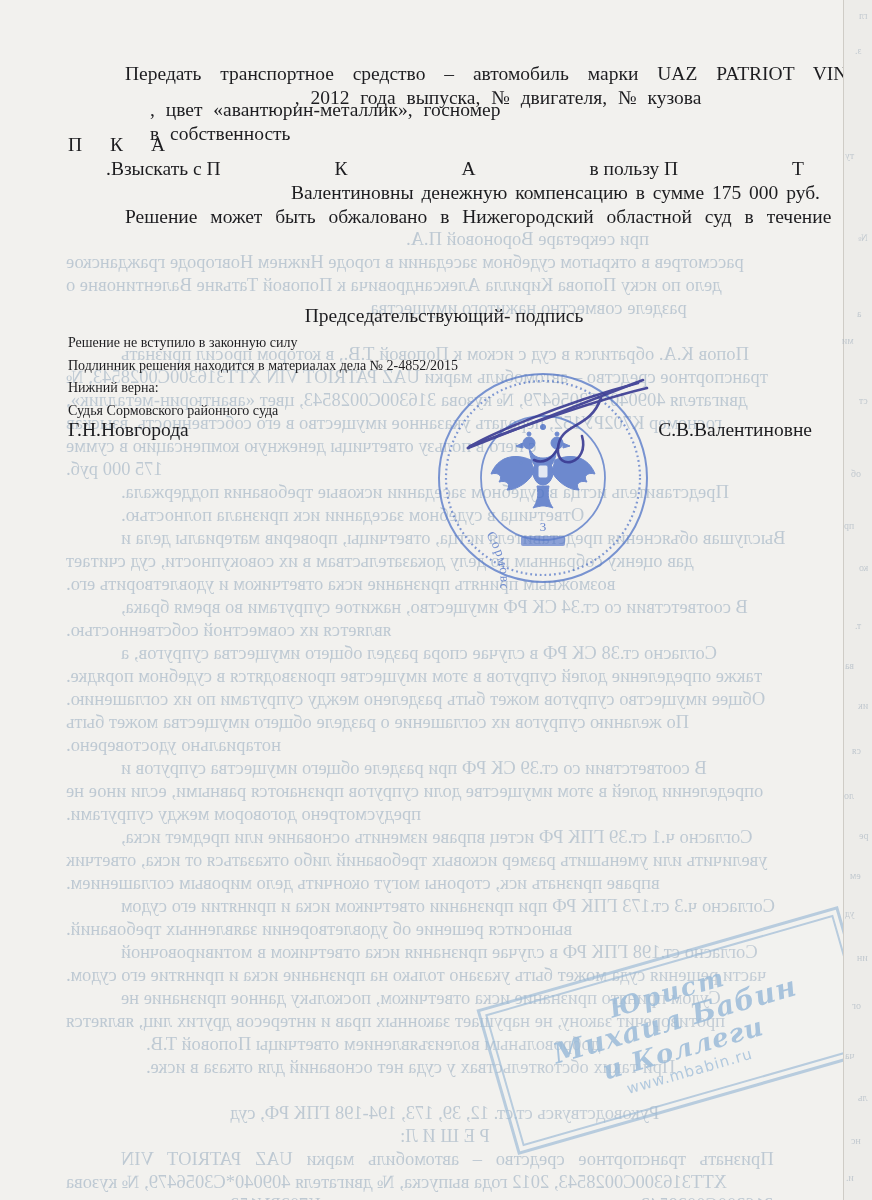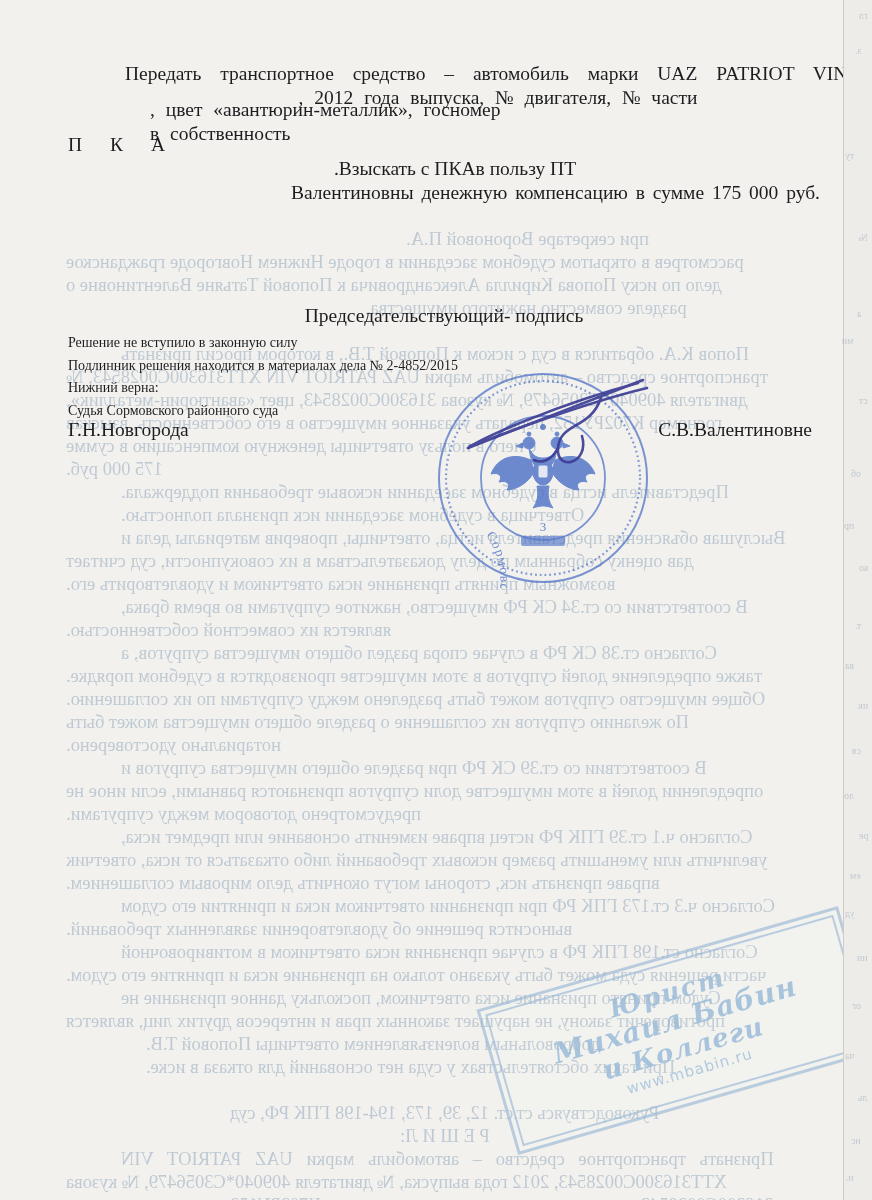--- a/index.html
+++ b/index.html
@@ -18,21 +18,21 @@
   .pl55{padding-left:55px;} .pl80{padding-left:80px;} .pl300{padding-left:300px;} .pl340{padding-left:340px;}
   .sp{word-spacing:9px;}
 
   
   .res{position:absolute;left:68px;top:62px;width:752px;font-size:19.5px;}
   .res .line{height:23.8px;line-height:23.8px;white-space:nowrap;font-family:Liberation Serif, serif;}
   .ws14{word-spacing:14px;} .ws8{word-spacing:8px;} .ws6{word-spacing:6px;} .ws3{word-spacing:3px;text-align:right;}
   .ind57{text-indent:57px;} .pl108{padding-left:108px;} .pl82{padding-left:82px;flex-direction:column;} .pl38{padding-left:38px;}
   .sb{display:flex;justify-content:center;white-space:nowrap;}
   .name-row span{margin-right:28px;}
-  .gaps2{display:flex;justify-content:center;padding-right:16px;}
+  .gaps2{display:flex;justify-content:space-between;padding-right:16px;}
 
   .presiding{position:absolute;left:68px;top:305px;width:752px;text-align:center;font-size:19.5px;}
   .closing{position:absolute;left:68px;top:332px;width:752px;font-size:14px;}
   .closing .line{height:22.6px;line-height:22.6px;white-space:nowrap;}
   .sigrow{position:absolute;left:68px;top:419px;width:744px;display:flex;justify-content:space-between;font-size:19.5px;}
 
   
   .seal{position:absolute;left:433px;top:368px;width:220px;height:220px;opacity:.88;}
   
   .signature{position:absolute;left:438px;top:358px;width:235px;height:125px;}
@@ -98,35 +98,36 @@
       <div class="line ctr"><span class="m">Р Е Ш И Л:</span></div>
       <div class="line pl55 sp"><span class="m">Признать транспортное средство – автомобиль марки UAZ PATRIOT VIN</span></div>
       <div class="line"><span class="m">ХТТ316300C0028543, 2012 года выпуска, № двигателя 409040*С3056479, № кузова</span></div>
       <div class="line"><span class="m">316300C0028543, цвет «авантюрин-металлик», госномер К702РУ152 совместно нажитым</span></div>
     </div>
 
   <div class="res">
       <div class="line ind57 ws14"><span>Передать транспортное средство – автомобиль марки UAZ PATRIOT VIN</span></div>
       <div class="line sb pl108 ws6">
         <span>, 2012 года выпуска, № двигателя</span>
-        <span>, № части</span>
+        <span>, № кузова</span>
       </div>
       <div class="line sb pl82 ws6">
         <span>, цвет «авантюрин-металлик», госномер</span>
         <span>в собственность</span>
       </div>
       <div class="line name-row"><span>П</span><span>К</span><span>А</span></div>
       <div class="line gaps2 pl38">
         <span>.Взыскать с П</span>
         <span>К</span>
         <span>А</span>
         <span>в пользу П</span>
         <span>Т</span>
       </div>
       <div class="line ws3"><span>Валентиновны денежную компенсацию в сумме 175 000 руб.</span></div>
+      <div class="line ind57 ws8"><span>Решение может быть обжаловано в Нижегородский областной суд в течение</span></div>
     </div>
 
   <div class="presiding">Председательствующий- подпись</div>
 
   <div class="closing">
       <div class="line"><span>Решение не вступило в законную силу</span></div>
       <div class="line"><span>Подлинник решения находится в материалах дела № 2-4852/2015</span></div>
       <div class="line"><span>Нижний верна:</span></div>
       <div class="line"><span>Судья Сормовского районного суда</span></div>
     </div>

